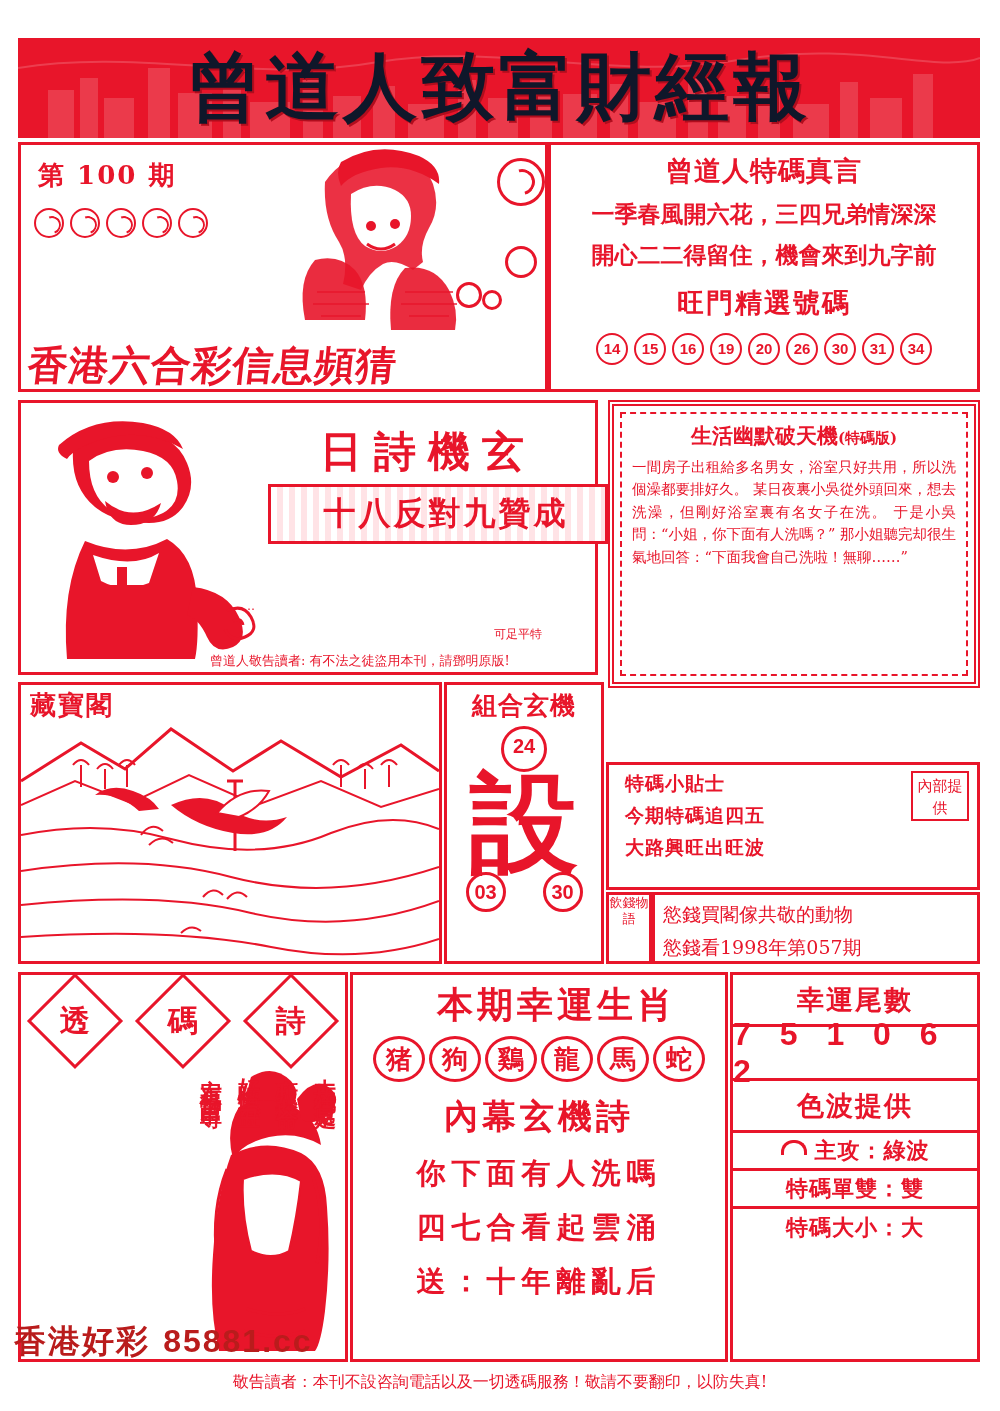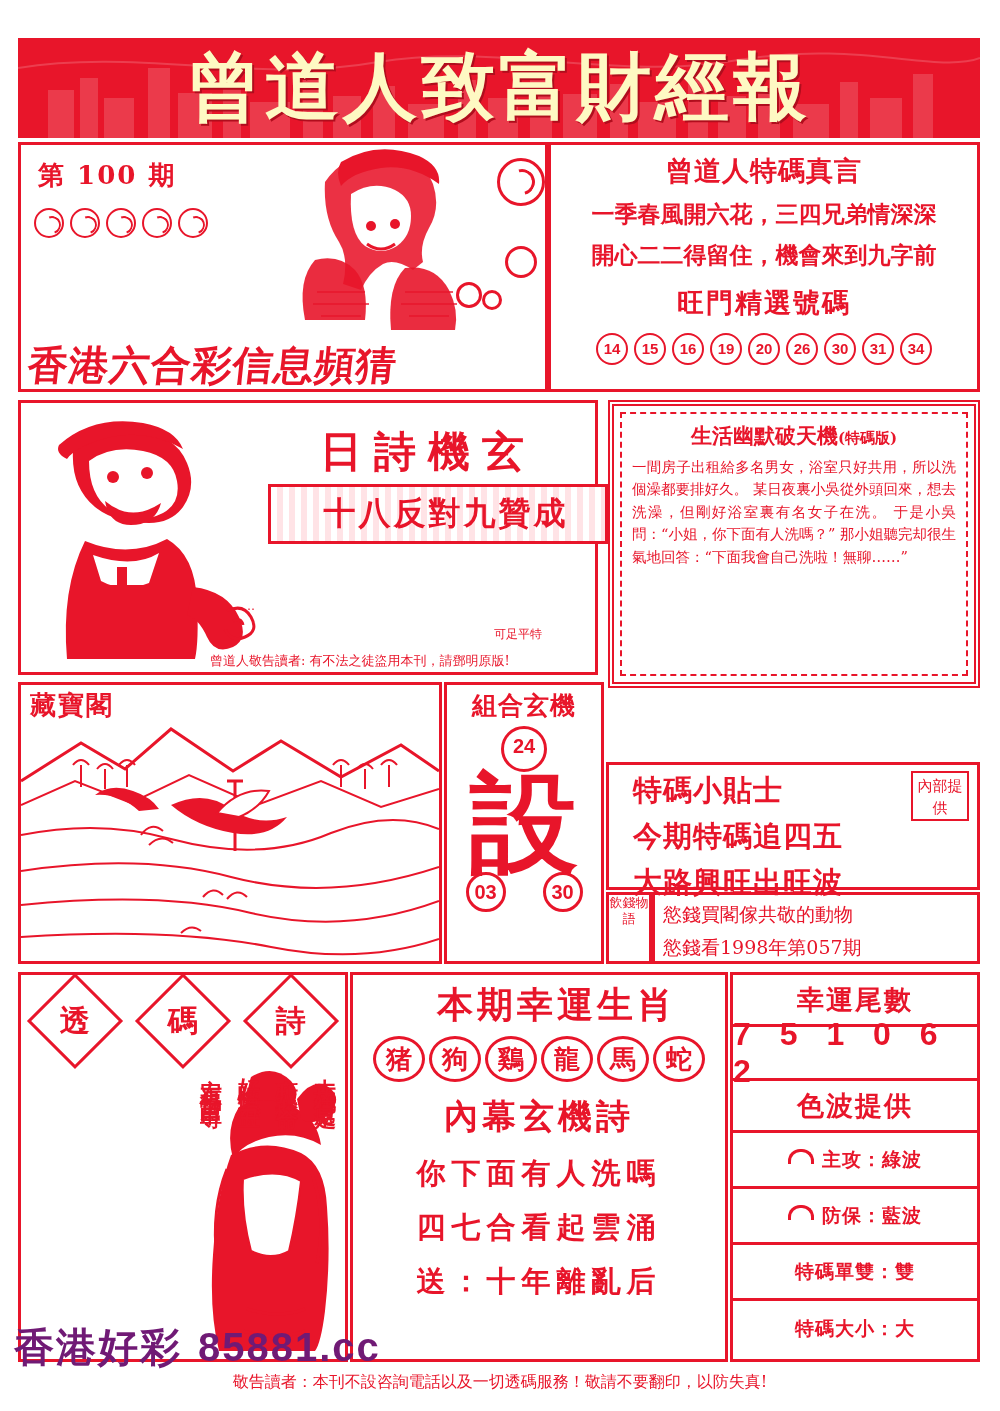--- a/index.html
+++ b/index.html
@@ -23,21 +23,21 @@
     position:absolute; left:0; top:0; width:100%; height:100%;
     opacity:0.35;
   }
   .masthead-title {
     position:absolute; left:0; top:0; width:962px; height:100px;
     display:flex; align-items:center; justify-content:center;
     font-family:"DejaVu Serif", serif;
     font-weight:bold;
     font-size:74px;
     letter-spacing:4px;
-    color:#fef9c3;
+    color:#0f172a;
     text-shadow:2px 2px 0 #b00d1d;
     white-space:nowrap;
   }
   
   .box { position:absolute; border:3px solid #e8152a; box-sizing:border-box; }
   
   .issue-row {
     position:absolute; left:38px; top:158px;
     font-family:"DejaVu Serif", serif;
     font-weight:bold; font-size:26px; letter-spacing:2px;
@@ -164,21 +164,21 @@
   }
   .combo-bottom { display:flex; justify-content:space-around; margin-top:-4px; }
   .combo-bottom .ball {
     width:40px; height:40px; line-height:35px; font-size:20px; margin:0;
     border-width:3px;
   }
   
   .tips { left:606px; top:762px; width:374px; height:128px; }
   .tips-line {
     font-family:"DejaVu Serif", serif; font-weight:bold;
-    font-size:29px; text-align:left; margin-left:24px; margin-top:6px;
+    font-size:19px; text-align:left; margin-left:16px; margin-top:6px;
     letter-spacing:1px;
   }
   .tips-stamp {
     position:absolute; right:8px; top:6px; width:58px; height:50px;
     border:2px solid #e8152a; text-align:center;
     font-family:"DejaVu Serif", serif; font-size:15px; line-height:1.45;
     padding-top:3px; box-sizing:border-box;
   }
   
   .mw-label { left:606px; top:892px; width:46px; height:72px; }
@@ -236,37 +236,37 @@
   
   .br { left:730px; top:972px; width:250px; height:390px; }
   .br-row {
     border-bottom:3px solid #e8152a; box-sizing:border-box;
     display:flex; align-items:center; justify-content:center;
     font-family:"DejaVu Serif", serif; font-weight:bold;
   }
   .br-row:last-child { border-bottom:none; }
   .br-h { height:52px; font-size:27px; letter-spacing:2px; }
   .br-nums { height:54px; font-size:32px; letter-spacing:10px; font-family:"Liberation Sans", sans-serif; }
-  .br-item { height:56px; font-size:19px; letter-spacing:1px; }
+  .br-item { height:38px; font-size:22px; letter-spacing:1px; }
   .br-item .bullet {
     display:inline-block; width:20px; height:12px;
     border:3px solid #e8152a; border-bottom:none;
     border-radius:12px 12px 0 0; margin-right:8px;
     position:relative; top:-3px;
   }
   
   .footer-note {
     position:absolute; left:0; top:1372px; width:1000px;
     text-align:center; font-family:"DejaVu Serif", serif; font-size:16px;
   }
   .watermark {
     position:absolute; left:14px; top:1320px;
     font-family:"DejaVu Serif", serif; font-weight:bold;
-    font-size:40px; letter-spacing:2px;
-    color:#701a75;
+    font-size:32px; letter-spacing:2px;
+    color:#b91c1c;
     white-space:nowrap;
   }
   .wm-latin { font-family:"Liberation Sans", sans-serif; }
   
   svg { display:block; }
 </style>
 </head>
 <body>
 
 <div class="page">
@@ -508,24 +508,20 @@
   </div>
 
   <div class="box br">
     <div class="br-row br-h">幸運尾數</div>
     <div class="br-row br-nums">7 5 1 0 6 2</div>
     <div class="br-row br-h">色波提供</div>
     <div class="br-row br-item">
       <span class="bullet"></span>
       <span>主攻：綠波</span>
     </div>
-    <div class="br-row br-item">
-      <span class="bullet"></span>
-      <span>防保：藍波</span>
-    </div>
     <div class="br-row br-item">特碼單雙：雙</div>
     <div class="br-row br-item">特碼大小：大</div>
   </div>
 
   <div class="footer-note">敬告讀者：本刊不設咨詢電話以及一切透碼服務！敬請不要翻印，以防失真!</div>
   <div class="watermark">
     <span>香港好彩</span>
     <span class="wm-latin">85881.cc</span>
   </div>
 

